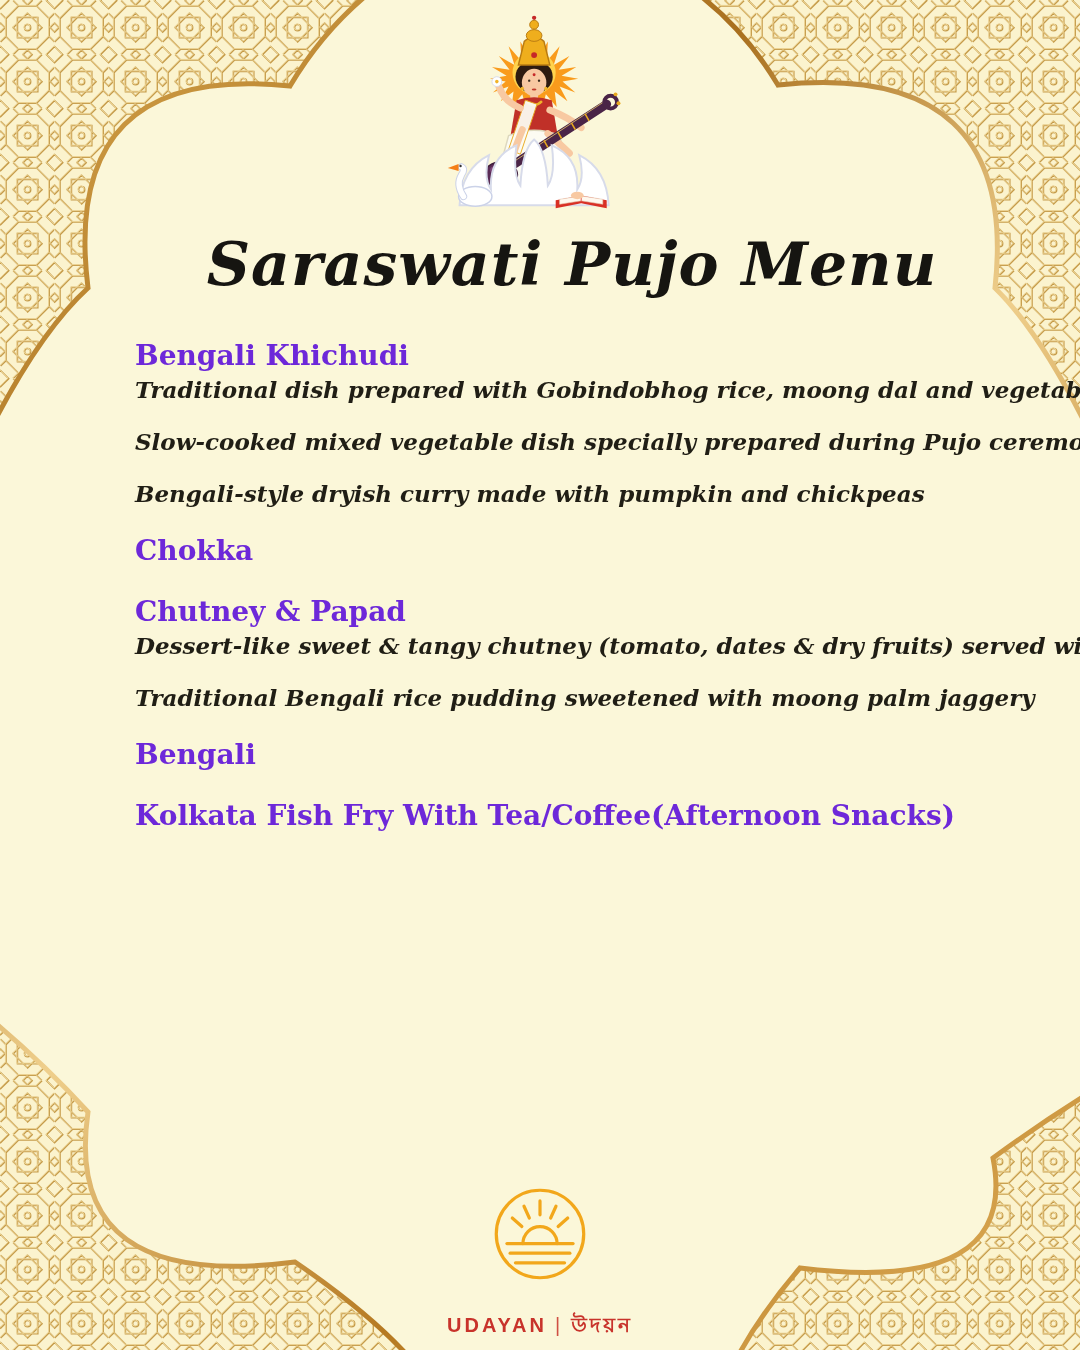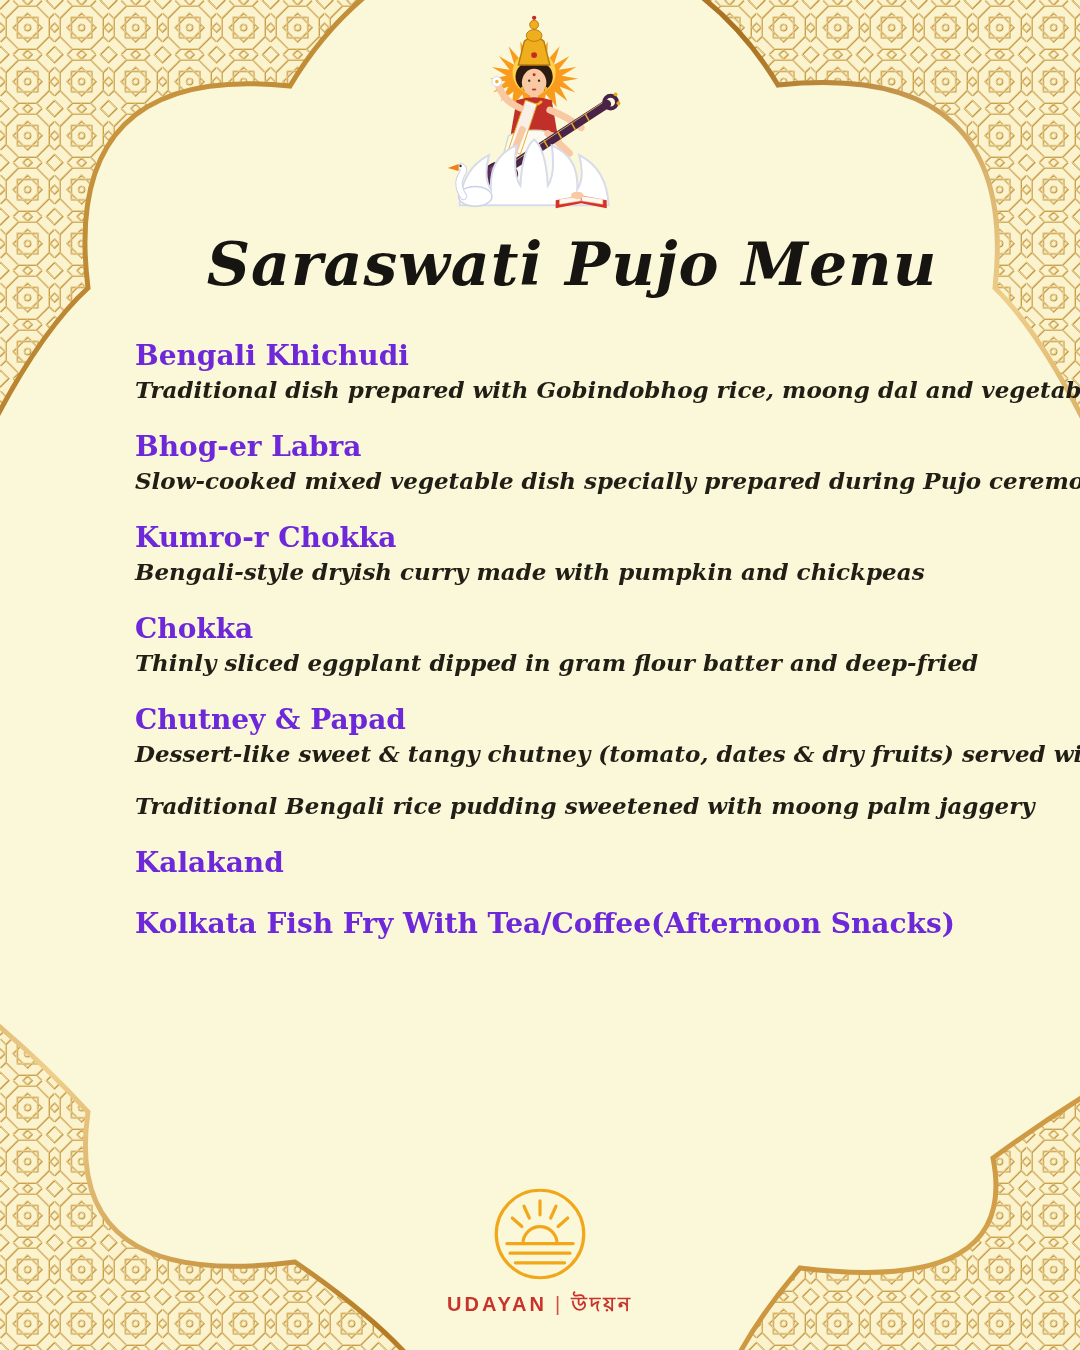--- a/index.html
+++ b/index.html
@@ -43,21 +43,21 @@
     white-space:nowrap;
   }
   .item-desc:empty{display:none;}
   
   .footer{
     position:absolute;left:0;top:1186px;width:1080px;
     text-align:center;
   }
   .sun-logo{width:96px;height:96px;display:inline-block;}
   .org-line{
-    margin-top:3px;
+    margin-top:24px;
     font-family:"Liberation Sans", sans-serif;
     font-size:20px;font-weight:600;
     letter-spacing:3px;
     color:#C8332B;
     white-space:nowrap;
   }
   .org-divider{color:#C8332B;font-weight:400;padding:0 8px;opacity:.85;}
 </style>
 </head>
 <body>
@@ -187,40 +187,37 @@
   </svg>
 
   <div class="title">Saraswati Pujo Menu</div>
 
   <div class="menu">
     <div class="menu-item">
       <div class="item-name">Bengali Khichudi</div>
       <div class="item-desc">Traditional dish prepared with Gobindobhog rice, moong dal and vegetables</div>
     </div>
     <div class="menu-item">
-      <div class="item-name">Bhog-er Labra</div>
       <div class="item-desc">Slow-cooked mixed vegetable dish specially prepared during Pujo ceremonies</div>
     </div>
     <div class="menu-item">
-      <div class="item-name">Kumro-r Chokka</div>
       <div class="item-desc">Bengali-style dryish curry made with pumpkin and chickpeas</div>
     </div>
     <div class="menu-item">
       <div class="item-name">Chokka</div>
-      <div class="item-desc">Thinly sliced eggplant dipped in gram flour batter and deep-fried</div>
     </div>
     <div class="menu-item">
       <div class="item-name">Chutney &amp; Papad</div>
       <div class="item-desc">Dessert-like sweet &amp; tangy chutney (tomato, dates &amp; dry fruits) served with papad</div>
     </div>
     <div class="menu-item">
       <div class="item-desc">Traditional Bengali rice pudding sweetened with moong palm jaggery</div>
     </div>
     <div class="menu-item">
-      <div class="item-name">Kalakand</div>
+      <div class="item-name">Bengali</div>
     </div>
     <div class="menu-item">
       <div class="item-name">Kolkata Fish Fry With Tea/Coffee(Afternoon Snacks)</div>
     </div>
   </div>
 
   <div class="footer">
     <svg class="sun-logo" viewBox="0 0 90 90" fill="none" stroke="#F2A71B" stroke-width="3" stroke-linecap="round">
       <circle cx="45" cy="45" r="41"></circle>
       <path d="M29,54 A16,16 0 0 1 61,54"></path>

